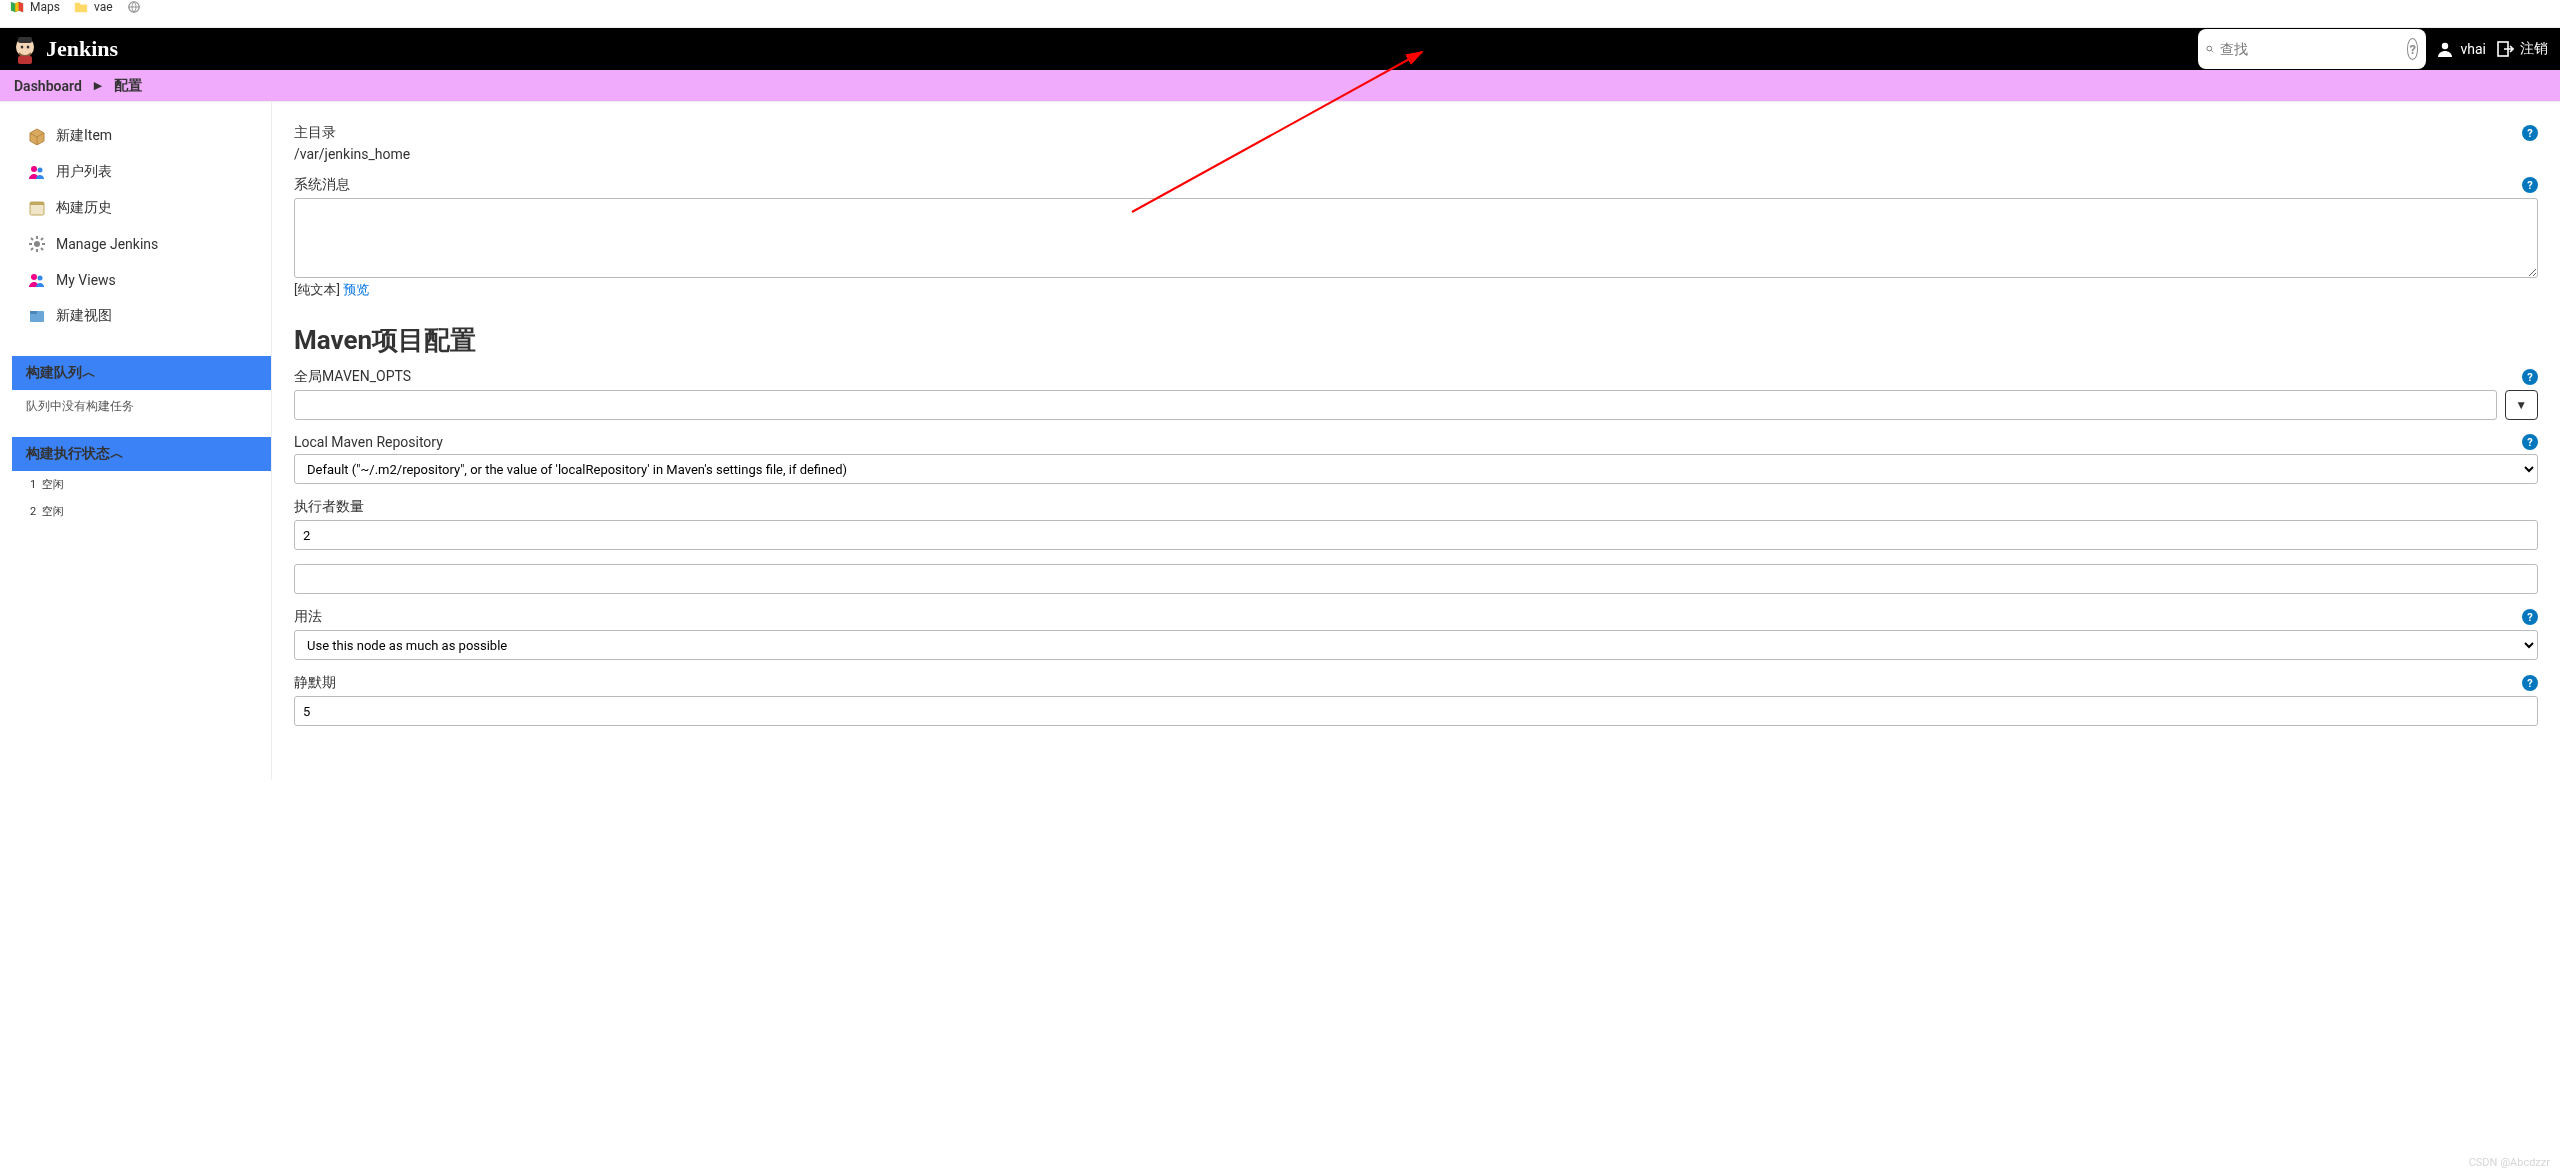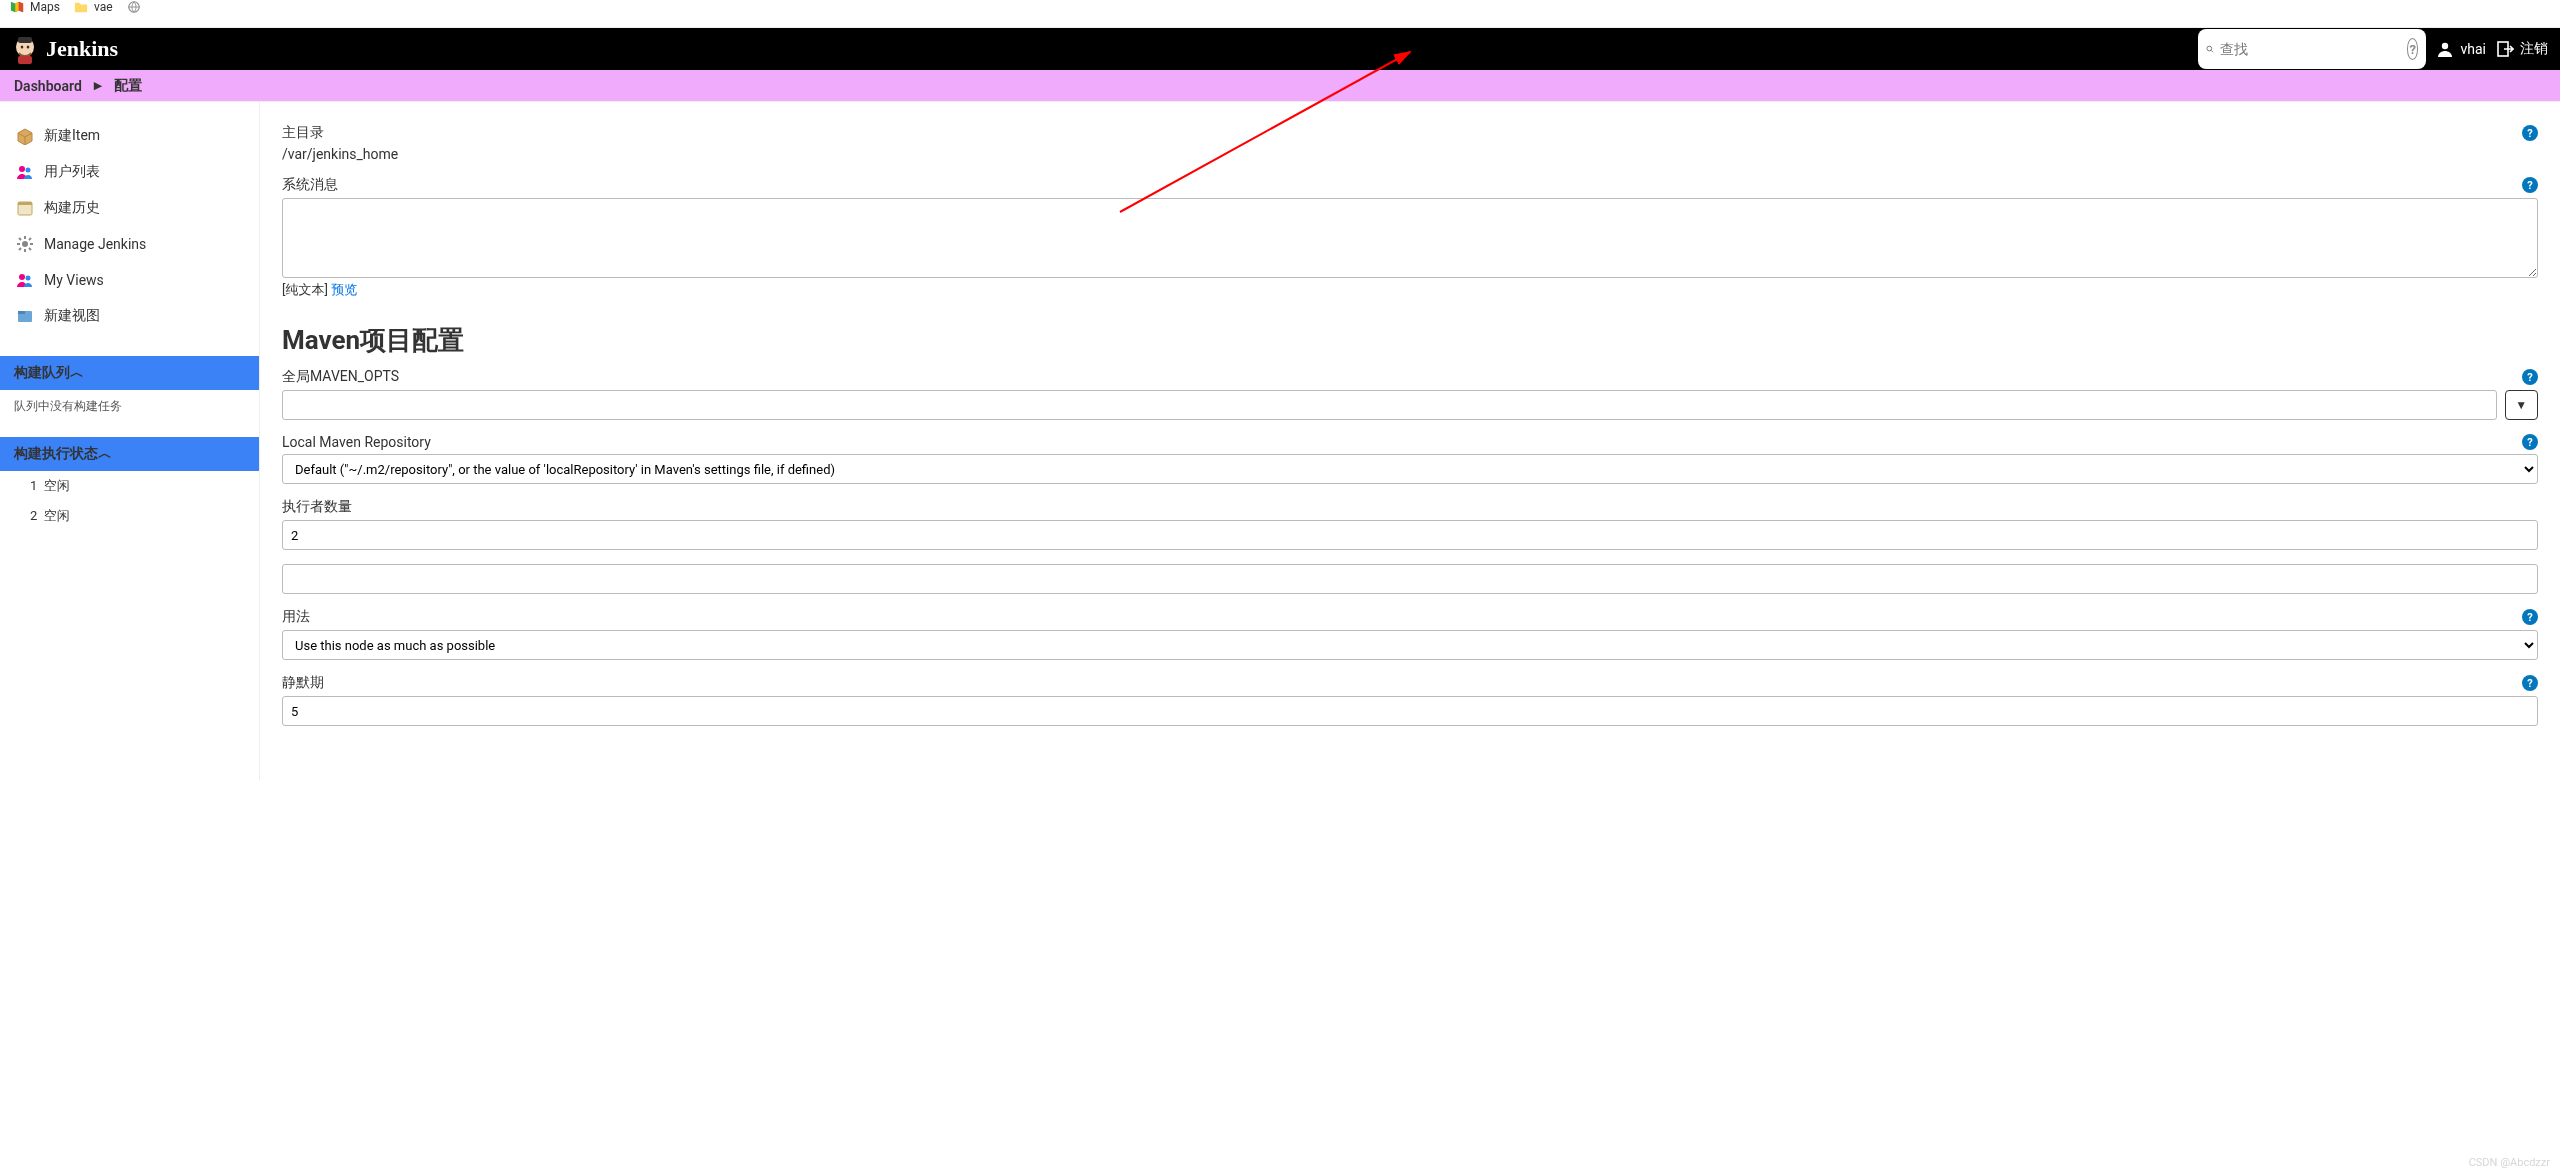--- a/index.html
+++ b/index.html
@@ -19,29 +19,29 @@
   .search-box input { flex: 1; border: none; outline: none; font-size: 14px; background: transparent; color: #333; }
   .header-item { display: flex; align-items: center; gap: 6px; color: #fff; font-size: 14px; cursor: pointer; }
   .help-circle { width:22px; height:22px; border:1.5px solid #8a8a8a; border-radius:50%; color:#8a8a8a; display:flex; align-items:center; justify-content:center; font-size:13px; font-weight:bold; }
 
   
   .breadcrumbs { background: #f0abfc; border-bottom: 1px solid #eee; height: 32px; display: flex; align-items: center; padding: 0 14px; gap: 12px; font-size: 14px; }
   .breadcrumbs .bc { font-weight: 600; }
   .breadcrumbs .sep { color: #333; font-size: 11px; }
 
   
-  .layout { display: flex; }
+  .layout { display: flex; padding-left: 12px; }
   .sidebar { width: 260px; flex-shrink: 0; border-right: 1px solid #eee; }
   .side-links { padding: 16px 0 8px; }
   .side-link { display: flex; align-items: center; gap: 10px; padding: 9px 16px; font-size: 14px; cursor: pointer; }
   .side-link .si { width: 18px; height: 18px; display: inline-flex; align-items:center; justify-content:center; }
   .side-section { background: #3b82f6; padding: 8px 14px; font-weight: 600; display: flex; align-items: center; justify-content: flex-start; margin-top: 14px; }
   .side-section .chev { font-size: 14px; }
   .side-note { padding: 8px 14px; font-size: 12px; color: #555; }
-  .exec-row { padding: 6px 18px; font-size: 13px; margin-left: 12px; }
+  .exec-row { padding: 6px 18px; font-size: 11px; }
 
   
   .content { flex: 1; padding: 22px 22px 40px 22px; position: relative; }
   .field-row { margin-bottom: 14px; }
   .field-label { font-size: 14px; margin-bottom: 4px; display: flex; align-items: center; justify-content: space-between; }
   .field-label .lbl { }
   .help-q { width: 16px; height: 16px; background: #0277bd; color: #fff; border-radius: 50%; font-size: 11px; font-weight: bold; display: inline-flex; align-items: center; justify-content: center; flex-shrink:0; cursor: pointer; }
   .static-val { font-size: 14px; color: #333; }
   textarea.big { width: 100%; height: 80px; border: 1px solid #bbb; border-radius: 3px; resize: both; padding: 6px 8px; font-family: inherit; }
   .below-text { font-size: 13px; color: #333; }

